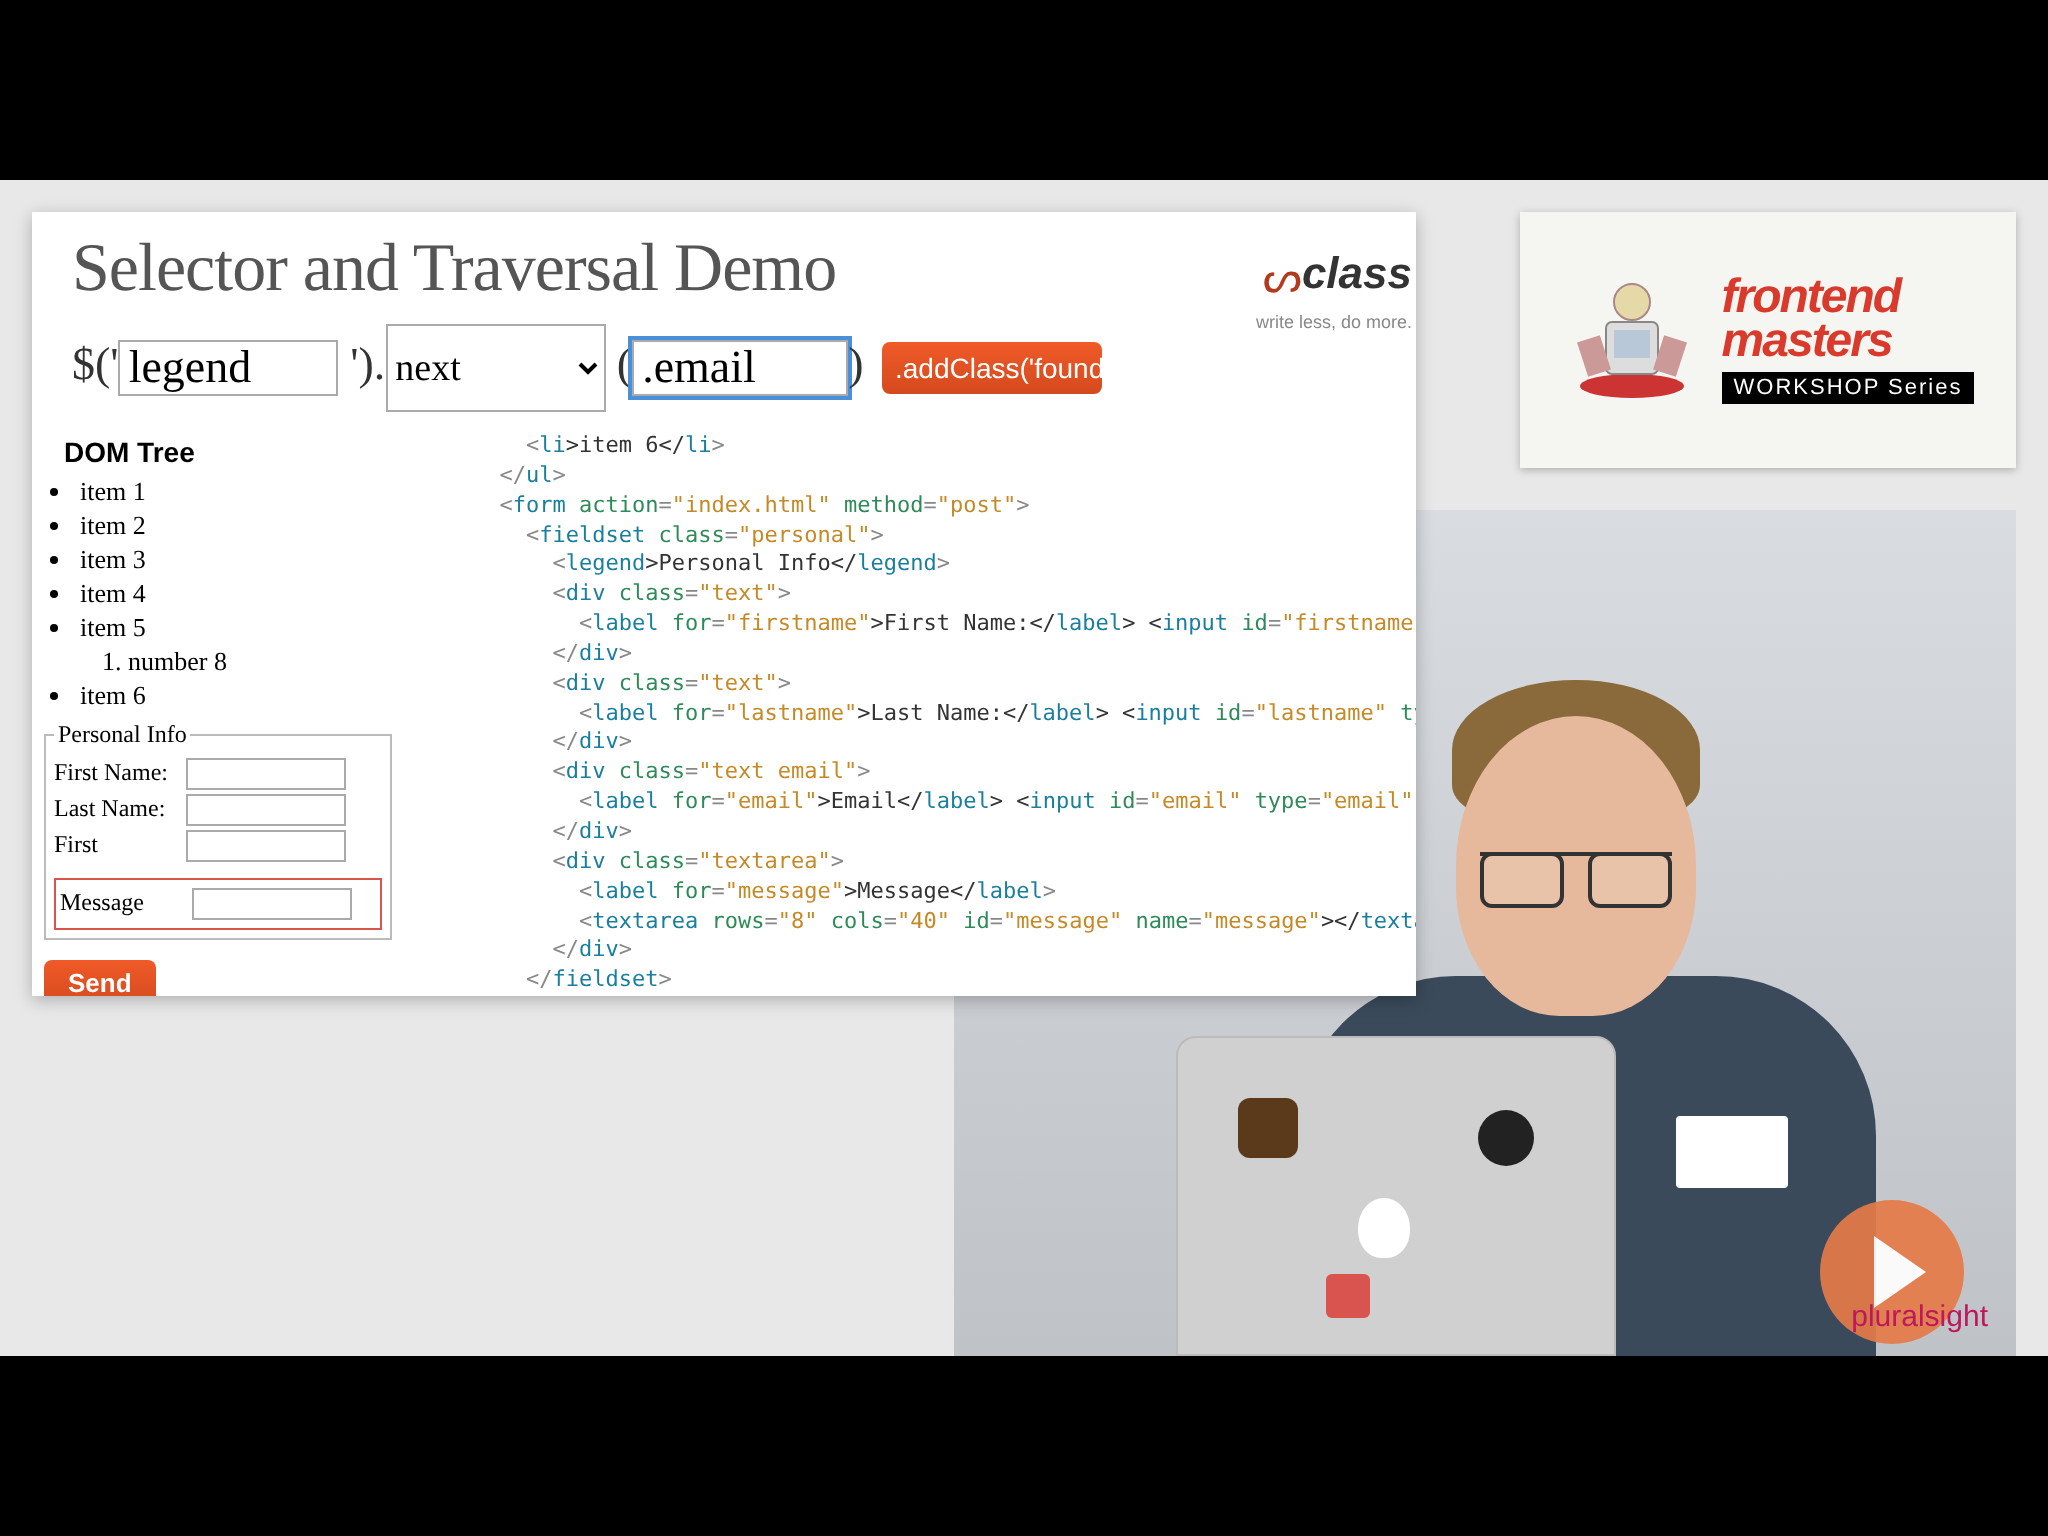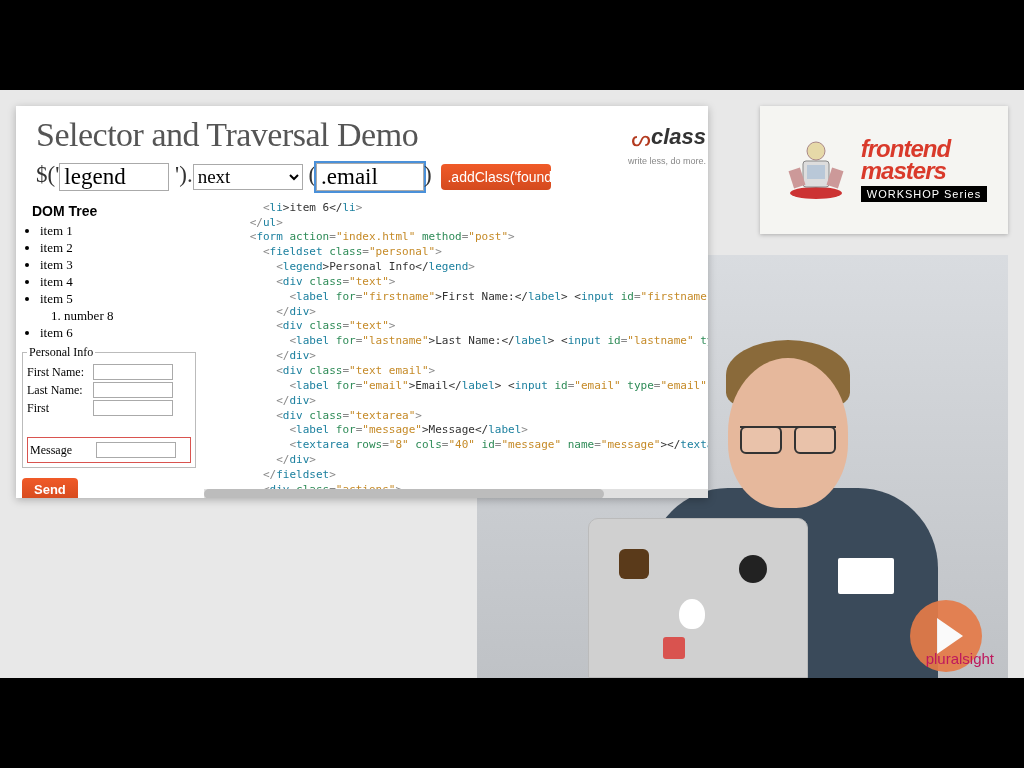--- a/index.html
+++ b/index.html
@@ -71,21 +71,21 @@
     border: 1px solid #aaa;
     padding: 0 4px;
     vertical-align: middle;
     background: #fff;
   }
   .controls .sel1 { width: 110px; }
   .controls .sel2 { width: 108px; }
   .controls select {
     font-family: Georgia, serif;
     font-size: 19px;
-    height: 26px;
+    height: 44px;
     width: 110px;
     border: 1px solid #aaa;
     vertical-align: middle;
     background: #fff;
   }
   .controls .focused {
     outline: 2px solid #4a90d9;
   }
   .btn-addclass {
     display: inline-block;
@@ -146,21 +146,21 @@
     font-family: Georgia, serif;
   }
   .frow input {
     width: 80px;
     font-size: 11px;
     border: 1px solid #aaa;
   }
   .found-box {
     border: 1px solid #d9534f;
     padding: 2px;
-    margin-top: 21px;
+    margin-top: 8px;
   }
   .btn-send {
     display: inline-block;
     background: linear-gradient(#f05a28, #d44a1e);
     color: #fff;
     font-size: 13px;
     padding: 4px 12px;
     border-radius: 4px;
     border: none;
     margin: 6px 0 0 2px;

